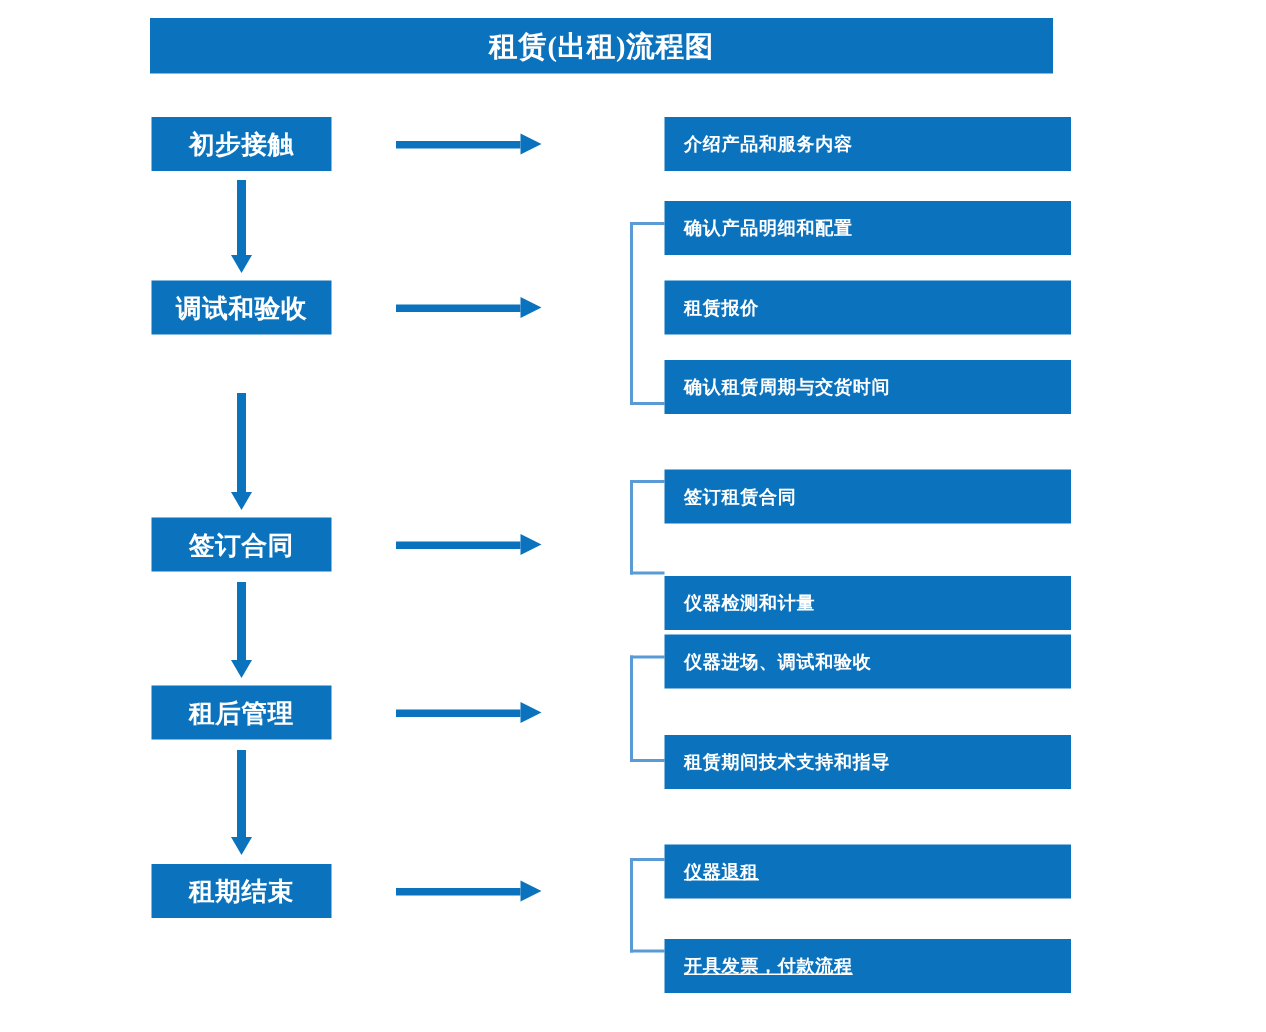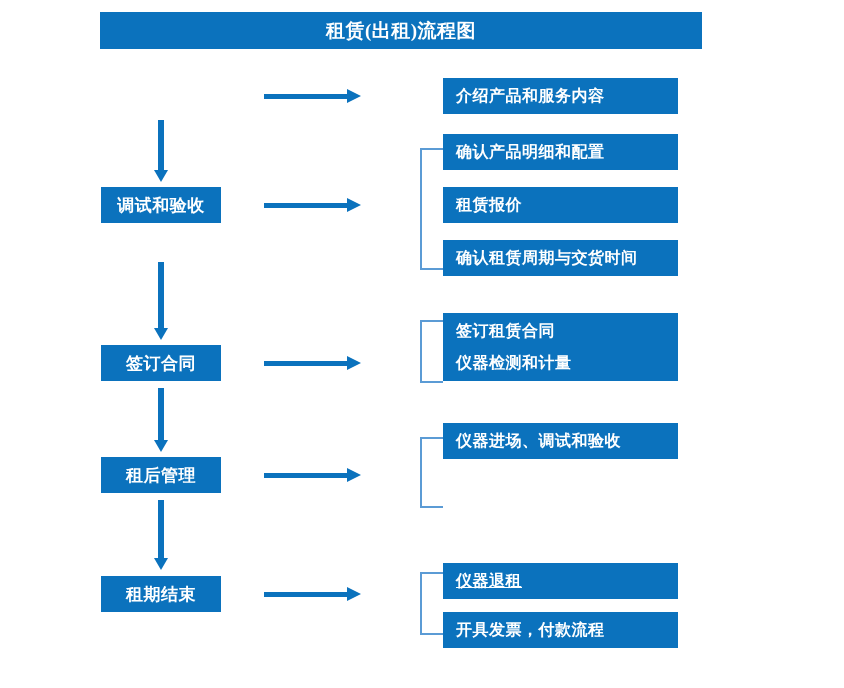--- a/index.html
+++ b/index.html
@@ -41,25 +41,25 @@
   }
   .stage-box {
     left: 101px;
     width: 120px;
     height: 36px;
     justify-content: center;
     font-size: 17px;
   }
   .detail-box {
     left: 443px;
-    width: 235px;
+    width: 271px;
     height: 36px;
     justify-content: flex-start;
     padding-left: 13px;
-    font-size: 16px;
+    font-size: 12px;
   }
 
   
   .h-arrow {
     position: absolute;
     left: 264px;
     width: 97px;
     height: 14px;
   }
   .h-arrow .shaft {
@@ -116,20 +116,21 @@
     box-sizing: border-box;
   }
 </style>
 </head>
 <body>
 
 <div id="canvas">
 
   <div class="box title-box">租赁(出租)流程图</div>
 
+  <div class="box stage-box" style="top:78px;">初步接触</div>
 
   <div class="box stage-box" style="top:187px;">调试和验收</div>
 
   <div class="box stage-box" style="top:457px;">租后管理</div>
 
   <div class="box stage-box" style="top:345px;">签订合同</div>
 
   <div class="box stage-box" style="top:576px;">租期结束</div>
 
   <div class="v-arrow" style="top:120px; height:62px;">
@@ -188,22 +189,23 @@
   <div class="box detail-box" style="top:78px;">介绍产品和服务内容</div>
 
   <div class="box detail-box" style="top:134px;">确认产品明细和配置</div>
 
   <div class="box detail-box" style="top:187px;">租赁报价</div>
 
   <div class="box detail-box" style="top:240px;">确认租赁周期与交货时间</div>
 
   <div class="box detail-box" style="top:313px;">签订租赁合同</div>
 
-  <div class="box detail-box" style="top:345px;">仪器检测和计量</div>
+  <div class="box detail-box" style="top:384px;">仪器检测和计量</div>
 
   <div class="box detail-box" style="top:423px;text-align:center;">仪器进场、调试和验收</div>
 
+  <div class="box detail-box" style="top:490px;">租赁期间技术支持和指导</div>
 
   <div class="box detail-box" style="top:563px;text-decoration:underline;">仪器退租</div>
 
-  <div class="box detail-box" style="top:612px;">开具发票，付款流程</div>
+  <div class="box detail-box" style="top:626px;text-decoration:underline;">开具发票，付款流程</div>
 
 </div>
 
 </body></html>

